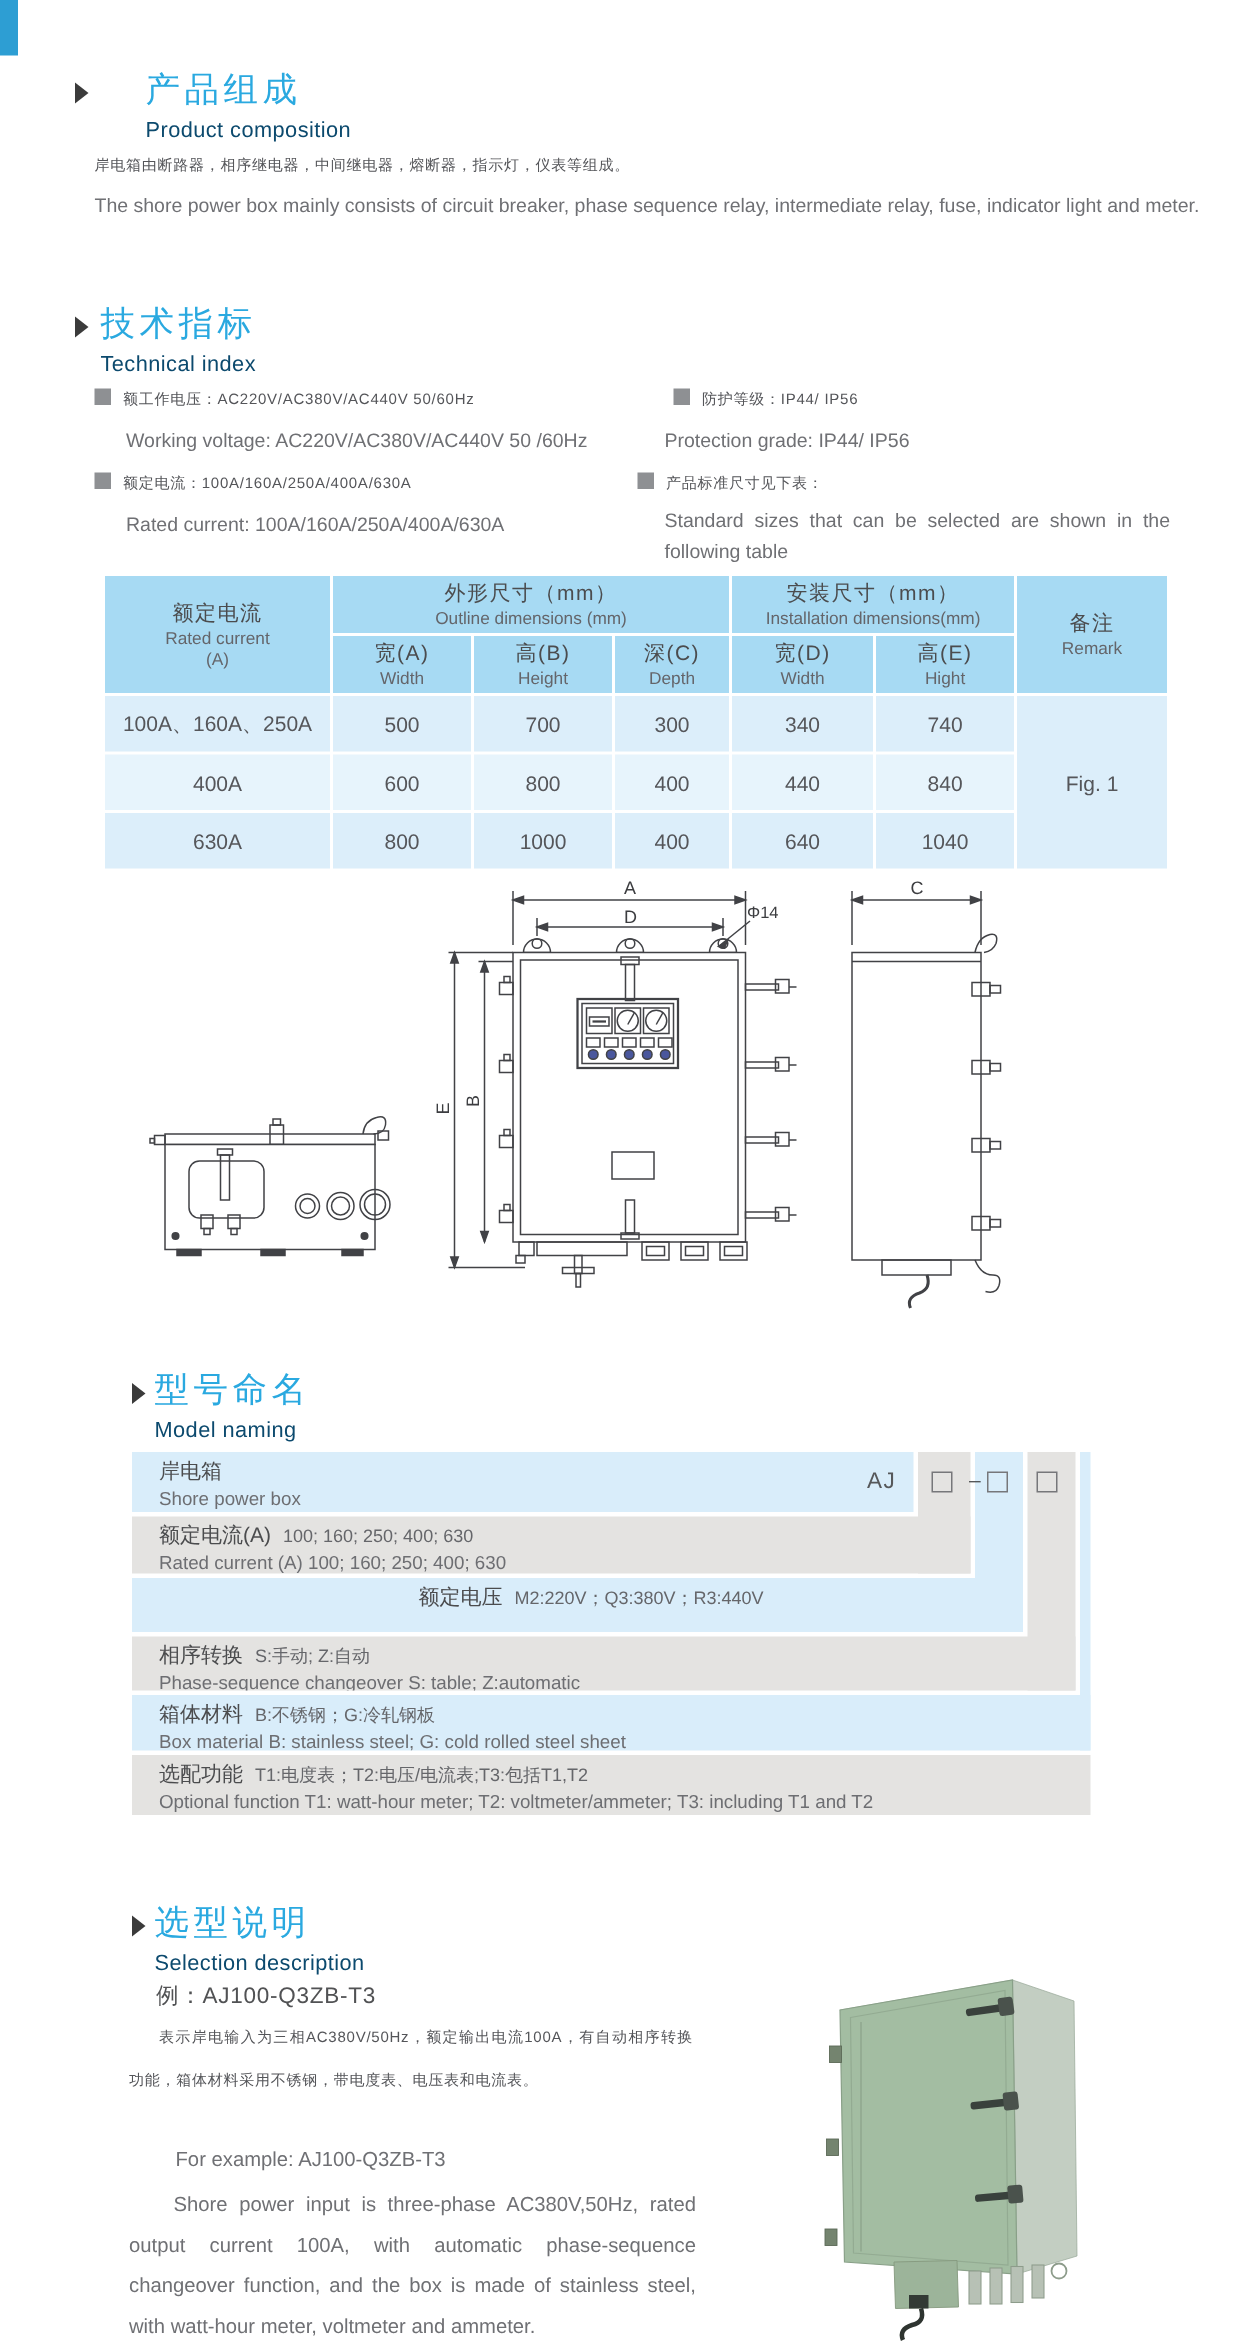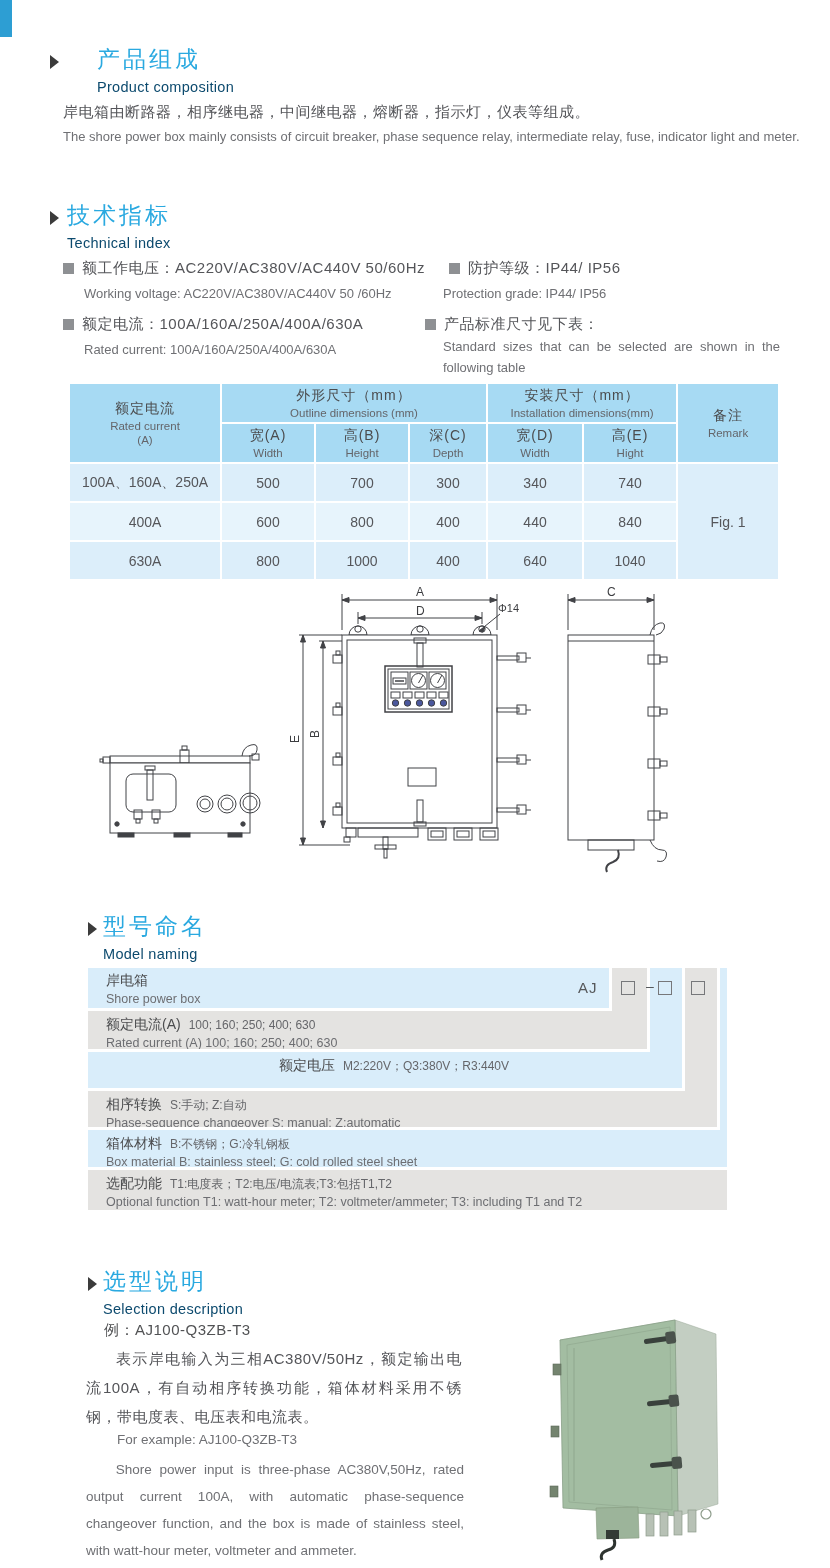--- a/index.html
+++ b/index.html
@@ -6,21 +6,21 @@
   #page{position:relative;width:830px;height:1568px;background:#ffffff;overflow:hidden;
         font-family:"Liberation Sans","DejaVu Sans",sans-serif;color:#545559;}
   .abs{position:absolute;}
   
   .corner{position:absolute;left:0;top:0;width:12px;height:37px;background:#2d9ed3;}
   
   .marker{width:0;height:0;border-top:7px solid transparent;border-bottom:7px solid transparent;
           border-left:9px solid #3b3b3b;}
   .sec-title{font-size:23px;color:#2aa9e0;letter-spacing:3px;white-space:nowrap;}
   .sec-sub{font-size:14.5px;color:#0c4a6e;margin-top:4px;white-space:nowrap;letter-spacing:0.3px;}
-  .zh{font-size:15px;color:#545559;letter-spacing:0.5px;white-space:nowrap;}
+  .zh{font-size:10px;color:#545559;letter-spacing:0.5px;white-space:nowrap;}
   .en{font-size:13px;color:#6f7074;white-space:nowrap;}
   .bullet{display:inline-block;width:11px;height:11px;background:#8e9093;margin-right:8px;vertical-align:-1px;}
   
   table.dims{border-collapse:separate;border-spacing:2px;table-layout:fixed;width:712px;}
   table.dims td{text-align:center;vertical-align:middle;padding:0;}
   td.hd{background:#a7daf3;}
   td.b1{background:#dceefa;}
   td.b2{background:#e7f4fc;}
   .hd-zh{font-size:14px;color:#4b4c4e;letter-spacing:1px;}
   .hd-en{font-size:11.5px;color:#64656a;margin-top:2px;letter-spacing:0;}
@@ -339,21 +339,21 @@
     </div>
     <div class="mn-row mn-gray" style="left:0;top:43px;width:559px;height:38px;">
       <div><span class="mn-zh">额定电流(A)</span><span class="mn-detail">100; 160; 250; 400; 630</span></div>
       <div class="mn-en">Rated current (A) 100; 160; 250; 400; 630</div>
     </div>
     <div class="mn-row mn-blue" style="left:0;top:84px;width:594px;height:36px;text-align:center;">
       <div><span class="mn-zh">额定电压</span><span class="mn-detail">M2:220V；Q3:380V；R3:440V</span></div>
     </div>
     <div class="mn-row mn-gray" style="left:0;top:123px;width:629px;height:36px;">
       <div><span class="mn-zh">相序转换</span><span class="mn-detail">S:手动; Z:自动</span></div>
-      <div class="mn-en">Phase-sequence changeover  S: manual;  Z:automatic</div>
+      <div class="mn-en">Phase-sequence changeover  S: table;  Z:automatic</div>
     </div>
     <div class="mn-row mn-blue" style="left:0;top:162px;width:639px;height:37px;">
       <div><span class="mn-zh">箱体材料</span><span class="mn-detail">B:不锈钢；G:冷轧钢板</span></div>
       <div class="mn-en">Box material   B: stainless steel; G: cold rolled steel sheet</div>
     </div>
     <div class="mn-row mn-gray" style="left:0;top:202px;width:639px;height:40px;">
       <div><span class="mn-zh">选配功能</span><span class="mn-detail">T1:电度表；T2:电压/电流表;T3:包括T1,T2</span></div>
       <div class="mn-en">Optional function  T1: watt-hour meter; T2: voltmeter/ammeter; T3: including T1 and T2</div>
     </div>
 

